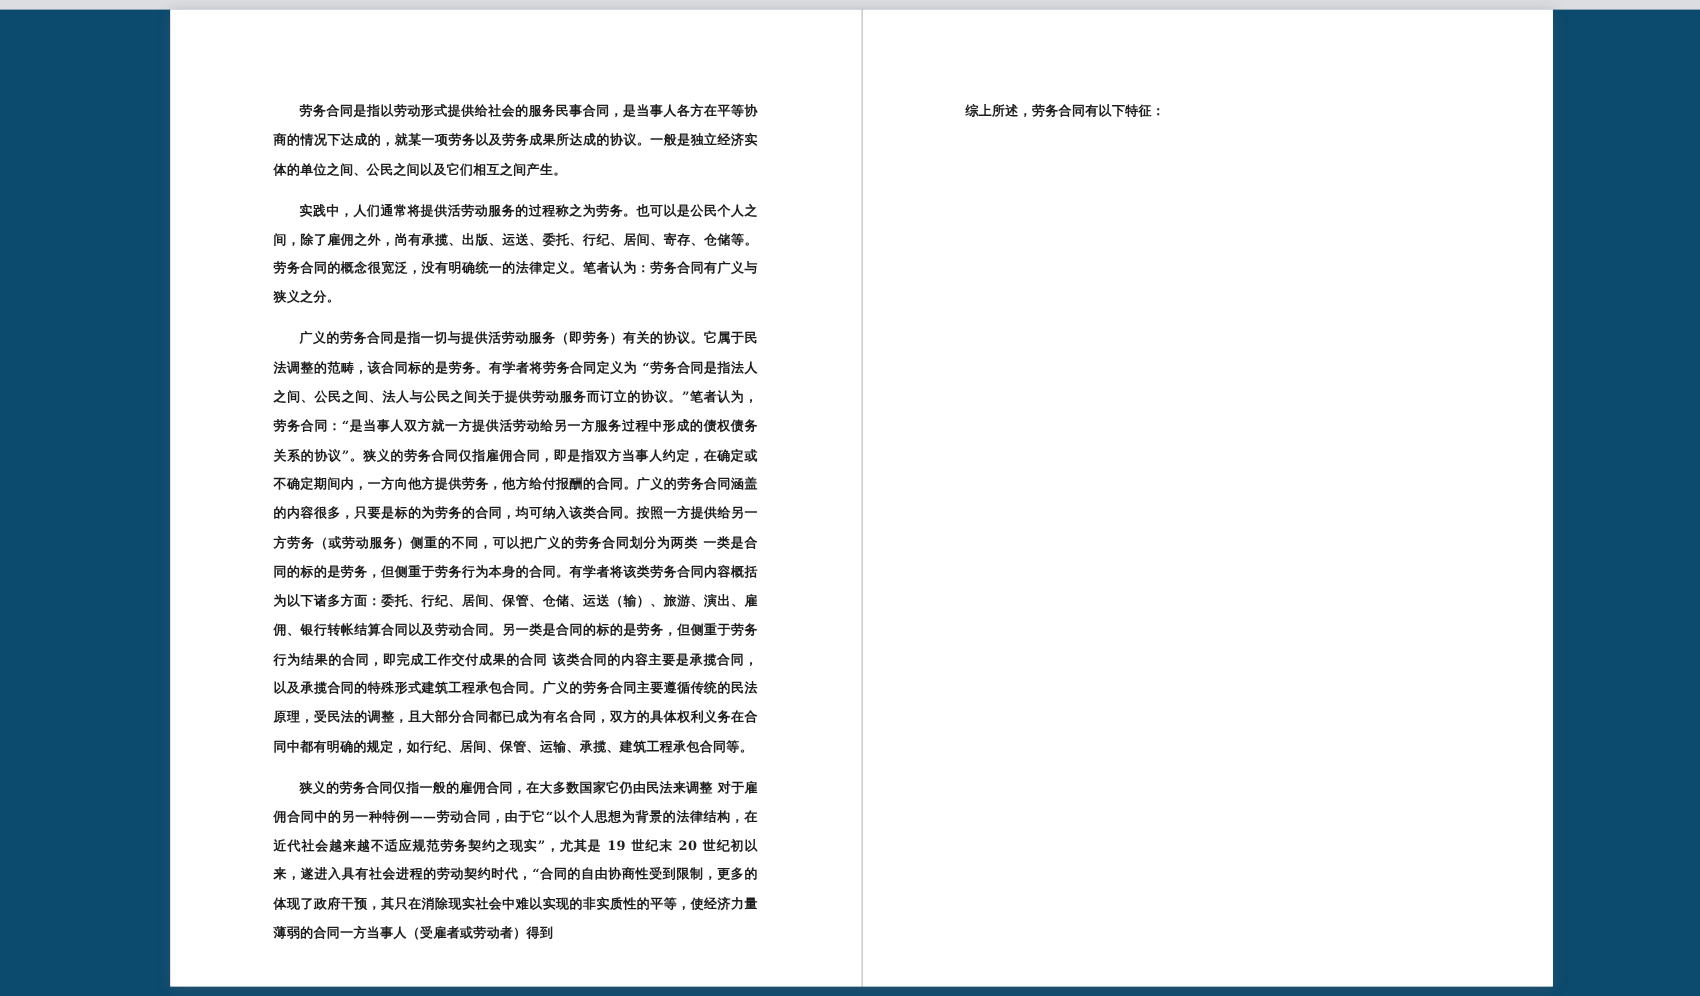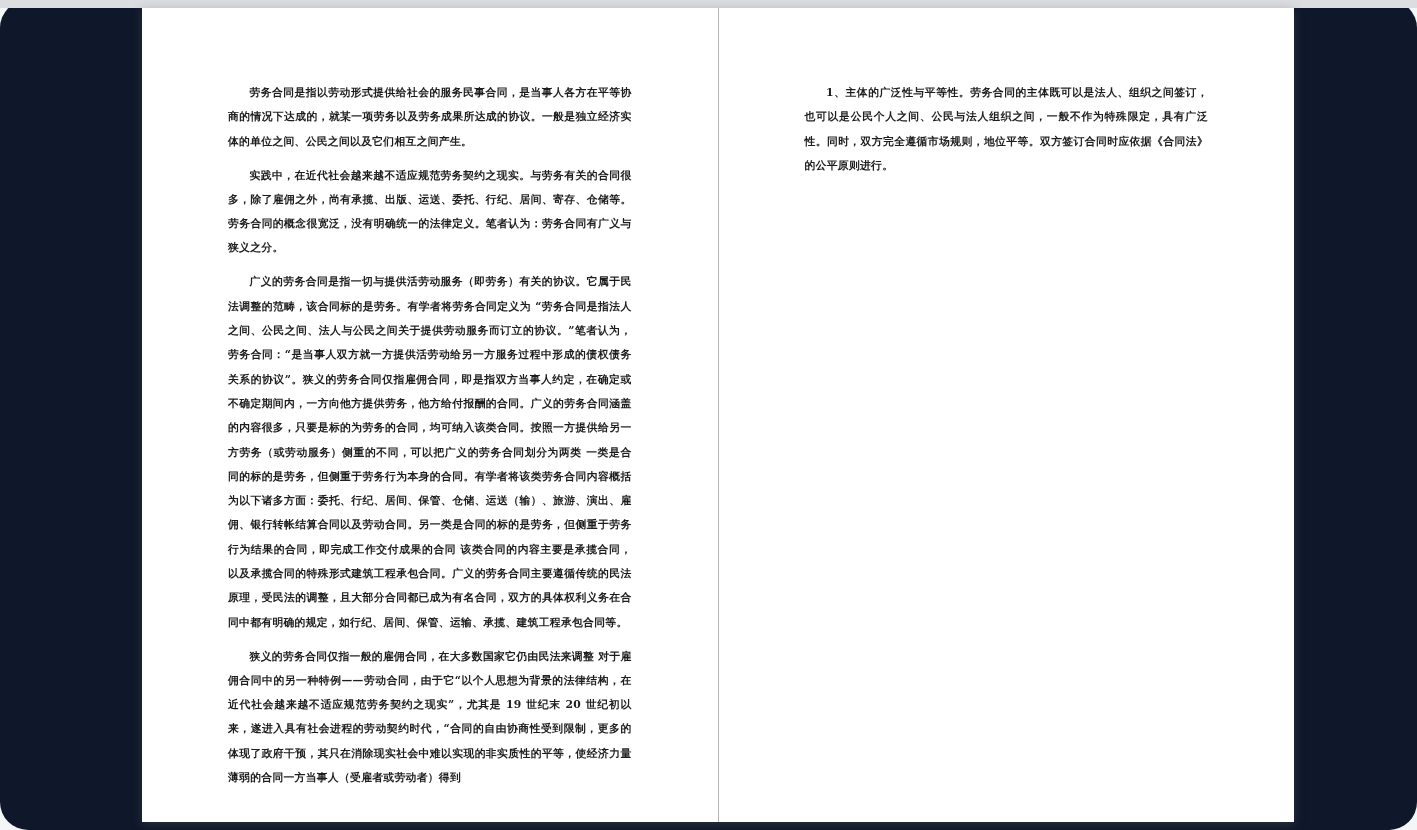--- a/index.html
+++ b/index.html
@@ -8,22 +8,21 @@
     width: 1417px;
     height: 830px;
     overflow: hidden;
     background: #f5f6f8;
     font-family: "DejaVu Serif", "Liberation Serif", serif;
   }
   .canvas {
     position: relative;
     width: 1417px;
     height: 830px;
-    background: #0f172a;
-    border-radius: 28px;
+    background: #0c4a6e;
   }
   .top-band {
     position: absolute;
     top: 0; left: 0;
     width: 100%;
     height: 8px;
     background: #dcdde1;
   }
   .spread {
     position: absolute;
@@ -64,22 +63,22 @@
   }
 </style>
 </head>
 <body>
 
 <div class="canvas">
   <div class="top-band"></div>
   <div class="spread">
     <div class="page">
         <p class="indent">劳务合同是指以劳动形式提供给社会的服务民事合同，是当事人各方在平等协商的情况下达成的，就某一项劳务以及劳务成果所达成的协议。一般是独立经济实体的单位之间、公民之间以及它们相互之间产生。</p>
-        <p class="indent">实践中，在近代社会越来越不适应规范劳务契约之现实。与劳务有关的合同很多，除了雇佣之外，尚有承揽、出版、运送、委托、行纪、居间、寄存、仓储等。劳务合同的概念很宽泛，没有明确统一的法律定义。笔者认为：劳务合同有广义与狭义之分。</p>
+        <p class="indent">实践中，人们通常将提供活劳动服务的过程称之为劳务。也可以是公民个人之间，除了雇佣之外，尚有承揽、出版、运送、委托、行纪、居间、寄存、仓储等。劳务合同的概念很宽泛，没有明确统一的法律定义。笔者认为：劳务合同有广义与狭义之分。</p>
         <p class="indent">广义的劳务合同是指一切与提供活劳动服务（即劳务）有关的协议。它属于民法调整的范畴，该合同标的是劳务。有学者将劳务合同定义为 “劳务合同是指法人之间、公民之间、法人与公民之间关于提供劳动服务而订立的协议。”笔者认为，劳务合同：“是当事人双方就一方提供活劳动给另一方服务过程中形成的债权债务关系的协议”。狭义的劳务合同仅指雇佣合同，即是指双方当事人约定，在确定或不确定期间内，一方向他方提供劳务，他方给付报酬的合同。广义的劳务合同涵盖的内容很多，只要是标的为劳务的合同，均可纳入该类合同。按照一方提供给另一方劳务（或劳动服务）侧重的不同，可以把广义的劳务合同划分为两类 一类是合同的标的是劳务，但侧重于劳务行为本身的合同。有学者将该类劳务合同内容概括为以下诸多方面：委托、行纪、居间、保管、仓储、运送（输）、旅游、演出、雇佣、银行转帐结算合同以及劳动合同。另一类是合同的标的是劳务，但侧重于劳务行为结果的合同，即完成工作交付成果的合同 该类合同的内容主要是承揽合同，以及承揽合同的特殊形式建筑工程承包合同。广义的劳务合同主要遵循传统的民法原理，受民法的调整，且大部分合同都已成为有名合同，双方的具体权利义务在合同中都有明确的规定，如行纪、居间、保管、运输、承揽、建筑工程承包合同等。</p>
         <p class="indent">狭义的劳务合同仅指一般的雇佣合同，在大多数国家它仍由民法来调整 对于雇佣合同中的另一种特例——劳动合同，由于它“以个人思想为背景的法律结构，在近代社会越来越不适应规范劳务契约之现实”，尤其是 19 世纪末 20 世纪初以来，遂进入具有社会进程的劳动契约时代，“合同的自由协商性受到限制，更多的体现了政府干预，其只在消除现实社会中难以实现的非实质性的平等，使经济力量薄弱的合同一方当事人（受雇者或劳动者）得到</p>
       </div>
     <div class="divider"></div>
     <div class="page">
-        <p class="indent">1、主体的广泛性与平等性。劳务合同的主体既可以是法人、组织之间签订，也可以是公民个人之间、公民与法人组织之间，一般不作为特殊限定，具有广泛性。同时，双方完全遵循市场规则，地位平等。双方签订合同时应依据《合同法》的公平原则进行。</p>
+        <p>综上所述，劳务合同有以下特征：</p>
       </div>
   </div>
 </div>
 
 </body></html>

